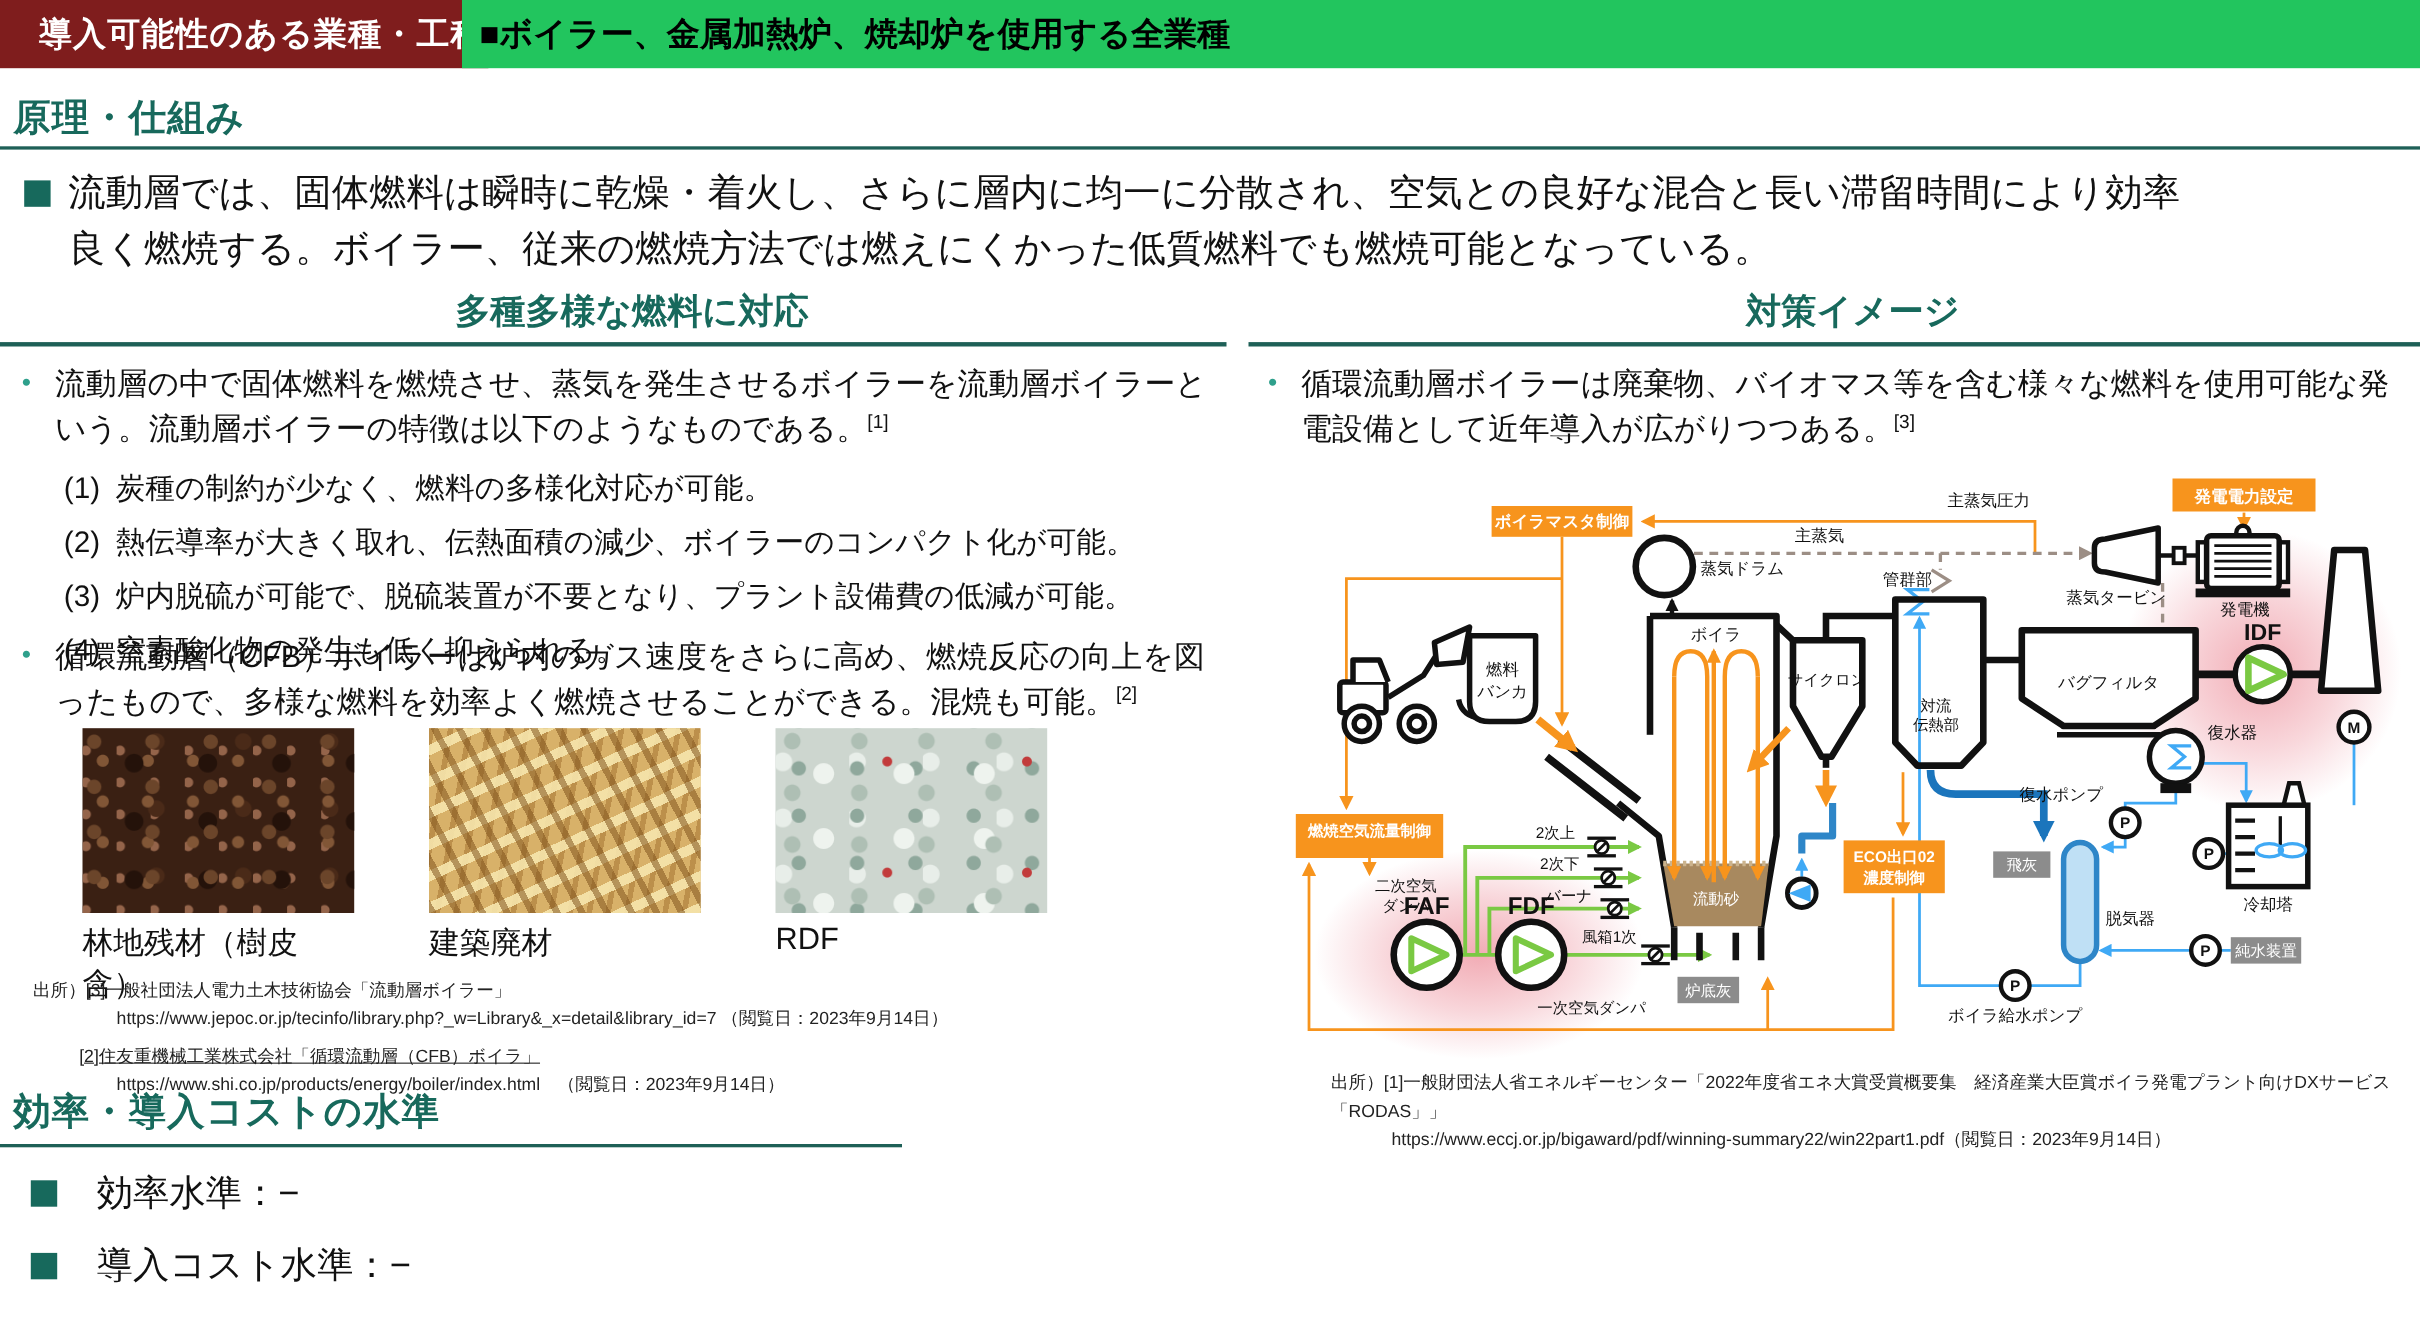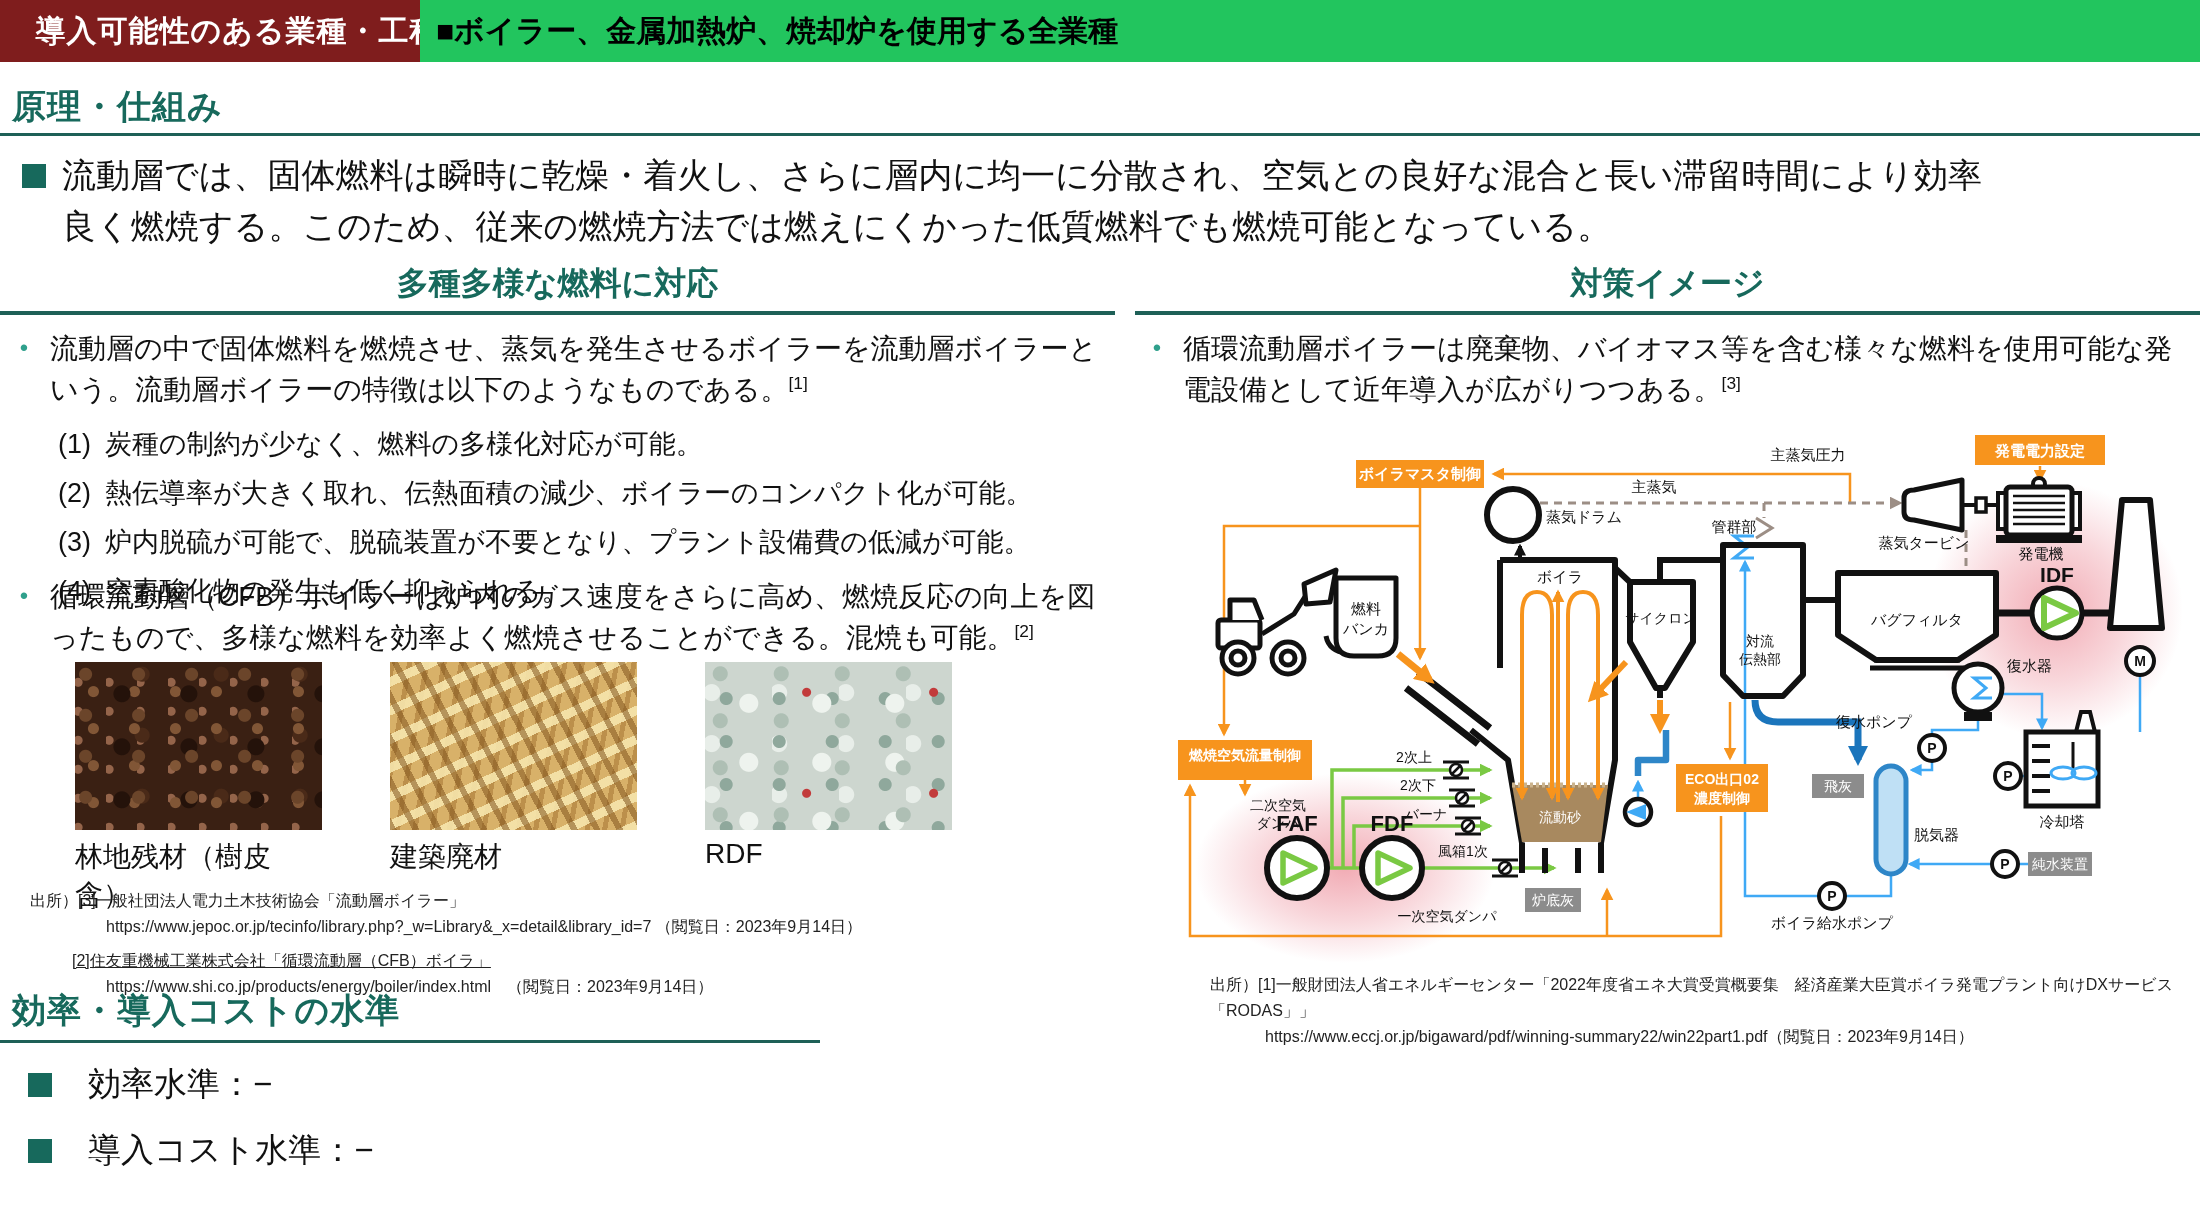--- a/index.html
+++ b/index.html
@@ -15,21 +15,21 @@
   .banner{left:420px;top:0;width:1780px;height:62px;background:#22c55e;color:#000;
        font-size:30px;font-weight:bold;display:flex;align-items:center;padding-left:16px;box-sizing:border-box;}
   
   .sec-title{font-size:34px;font-weight:bold;color:#17695C;letter-spacing:1px;}
   .rule{background:#1E6057;}
   
   .main-bullet{left:22px;top:150px;width:2160px;display:flex;gap:16px;}
   .bsq{width:24px;height:24px;background:#17695C;margin-top:14px;flex:0 0 auto;}
   .main-bullet .txt{font-size:34px;line-height:1.5;max-width:1920px;}
   
-  .col-title{font-size:32px;font-weight:bold;color:#17695C;text-align:center;}
+  .col-title{font-size:32px;font-weight:bold;color:#17695C;text-align:center;margin-left:17px;}
   
   .pbullet{display:flex;gap:14px;font-size:28px;line-height:1.48;}
   .pdot{color:#2FA08C;font-size:24px;line-height:1.7;flex:0 0 24px;text-align:center;}
   .features{left:58px;top:424px;width:1040px;font-size:27px;line-height:1.55;}
   .feat-row{display:flex;gap:14px;margin-bottom:7px;}
   sup{font-size:0.62em;}
   
   .photo{width:247px;height:168px;}
   .photo1{background-color:#3a2013;background-image:
     radial-gradient(circle at 20% 30%, #6b452a 0 6px, transparent 7px),
@@ -63,21 +63,21 @@
   <span>導入可能性のある業種・工程</span>
 </div>
 <div class="abs banner">
   <span>■ボイラー、金属加熱炉、焼却炉を使用する全業種</span>
 </div>
 
 <div class="abs sec-title" style="left:12px;top:84px;">原理・仕組み</div>
 <div class="abs rule" style="left:0;top:133px;width:2200px;height:3px;"></div>
 <div class="abs main-bullet">
   <div class="bsq"></div>
-  <div class="txt">流動層では、固体燃料は瞬時に乾燥・着火し、さらに層内に均一に分散され、空気との良好な混合と長い滞留時間により効率良く燃焼する。このため、従来の燃焼方法では燃えにくかった低質燃料でも燃焼可能となっている。</div>
+  <div class="txt">流動層では、固体燃料は瞬時に乾燥・着火し、さらに層内に均一に分散され、空気との良好な混合と長い滞留時間により効率良く燃焼する。ボイラー、従来の燃焼方法では燃えにくかった低質燃料でも燃焼可能となっている。</div>
 </div>
 
 <div class="abs col-title" style="left:0;top:262px;width:1115px;">多種多様な燃料に対応</div>
 <div class="abs rule" style="left:0;top:311px;width:1115px;height:4px;"></div>
 
 <div class="abs pbullet" style="left:12px;top:328px;width:1095px;">
   <div class="pdot">•</div>
   <div><span>流動層の中で固体燃料を燃焼させ、蒸気を発生させるボイラーを流動層ボイラーという。流動層ボイラーの特徴は以下のようなものである。</span><sup>[1]</sup></div>
 </div>
 

